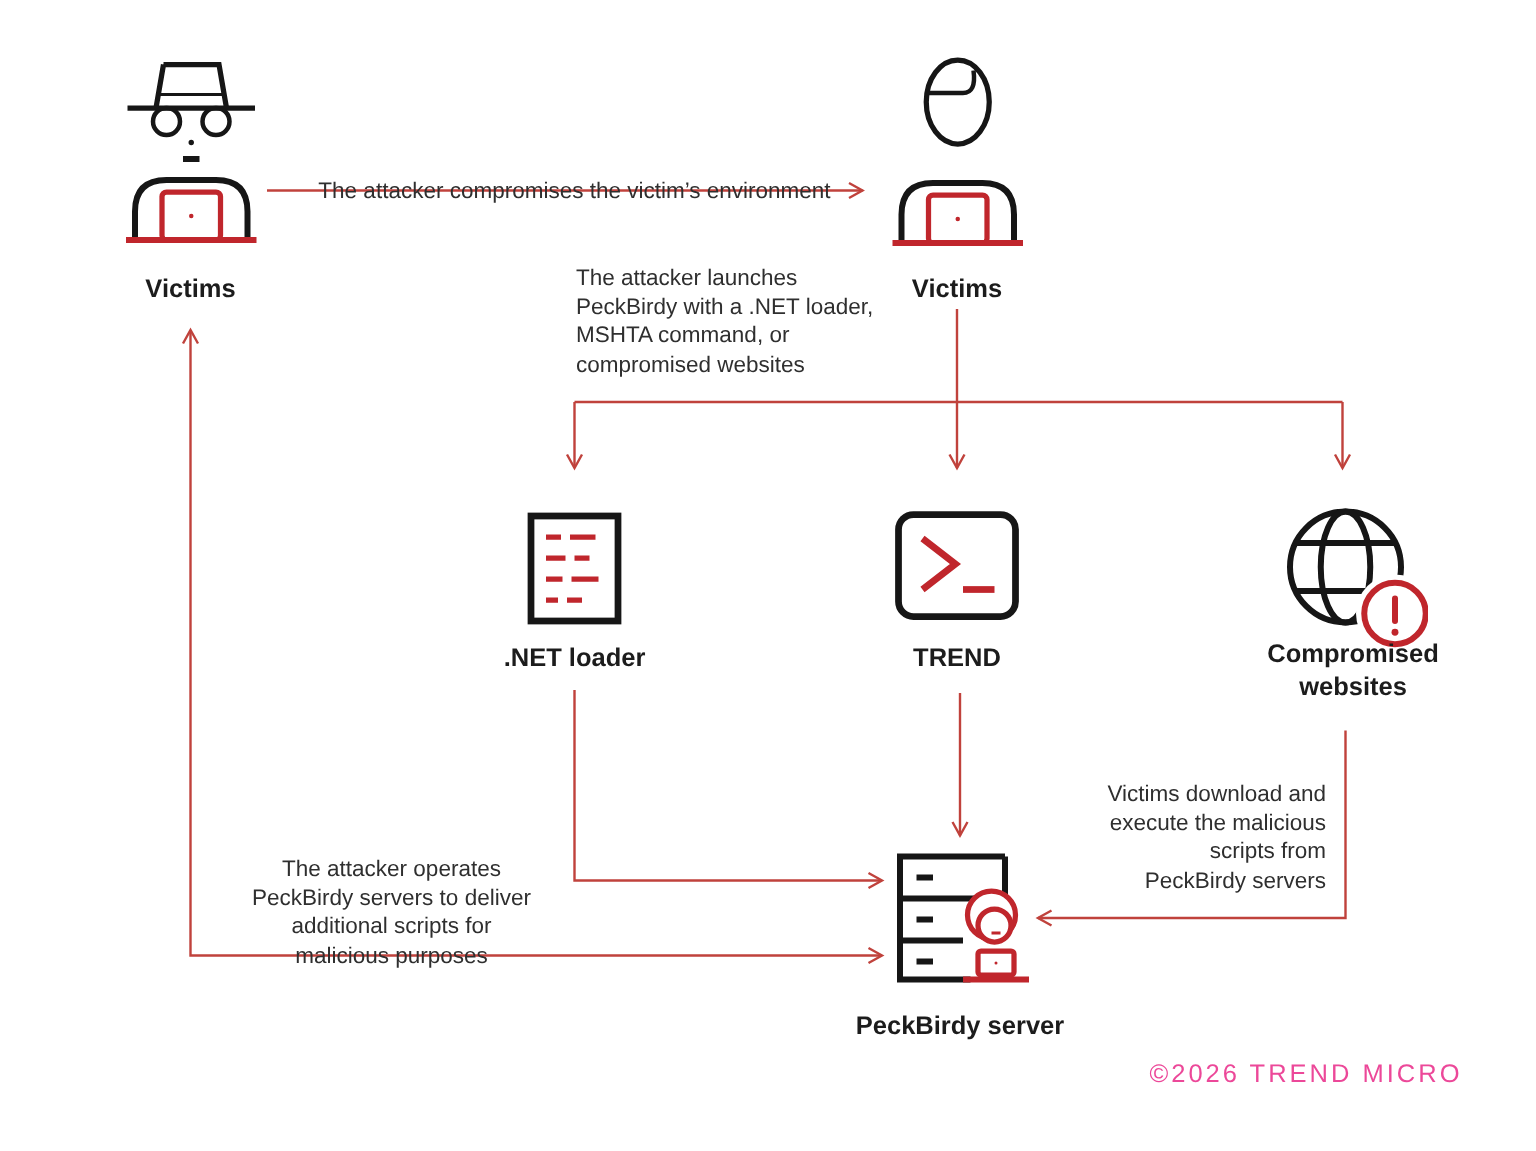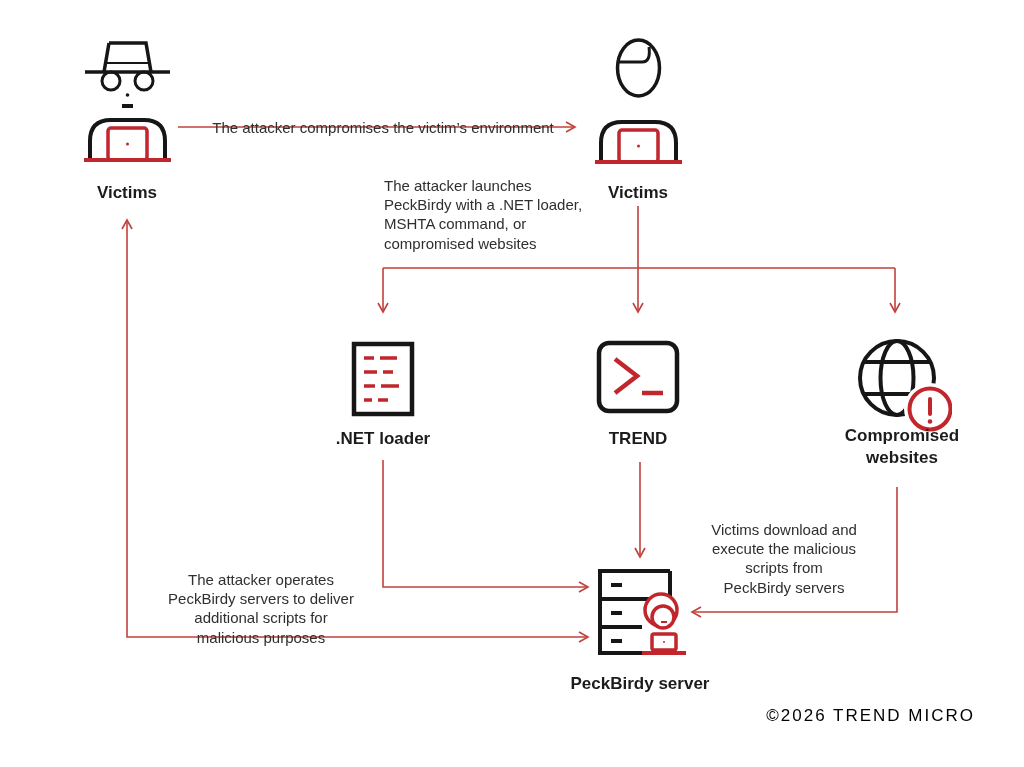--- a/index.html
+++ b/index.html
@@ -3,22 +3,22 @@
 <meta charset="utf-8">
 <style>
   html,body{margin:0;padding:0;background:#fff;}
   body{width:1024px;height:767px;overflow:hidden;font-family:"Liberation Sans",sans-serif;}
   .canvas{position:relative;width:1024px;height:767px;background:#fff;}
   .layer{position:absolute;left:0;top:0;width:1024px;height:767px;pointer-events:none;}
   .abs{position:absolute;}
   .node-label{font-size:17px;font-weight:700;color:#1c1c1c;text-align:center;line-height:1.3;}
   .annotation{font-size:15px;color:#2f2f2f;line-height:1.28;white-space:pre-line;}
   .ann-center{text-align:center;margin-top:26px;}
-  .ann-right{text-align:center;}
-  .footer{font-size:17px;color:#000000;letter-spacing:2px;font-weight:400;}
+  .ann-right{text-align:right;}
+  .footer{font-size:17px;color:#ec4899;letter-spacing:2px;font-weight:400;}
   
   svg .k{stroke:var(--icon-black,#161616);fill:none;}
   svg .r{stroke:var(--icon-red,#c0262c);fill:none;}
   svg .kf{fill:var(--icon-black,#161616);stroke:none;}
   svg .rf{fill:var(--icon-red,#c0262c);stroke:none;}
   svg .wf{fill:#ffffff;stroke:none;}
   svg .rw{stroke:var(--icon-red,#c0262c);fill:#ffffff;}
   #connectors path{stroke:var(--arrow-red,#c0423c);stroke-width:1.6;fill:none;}
 </style>
 </head>

